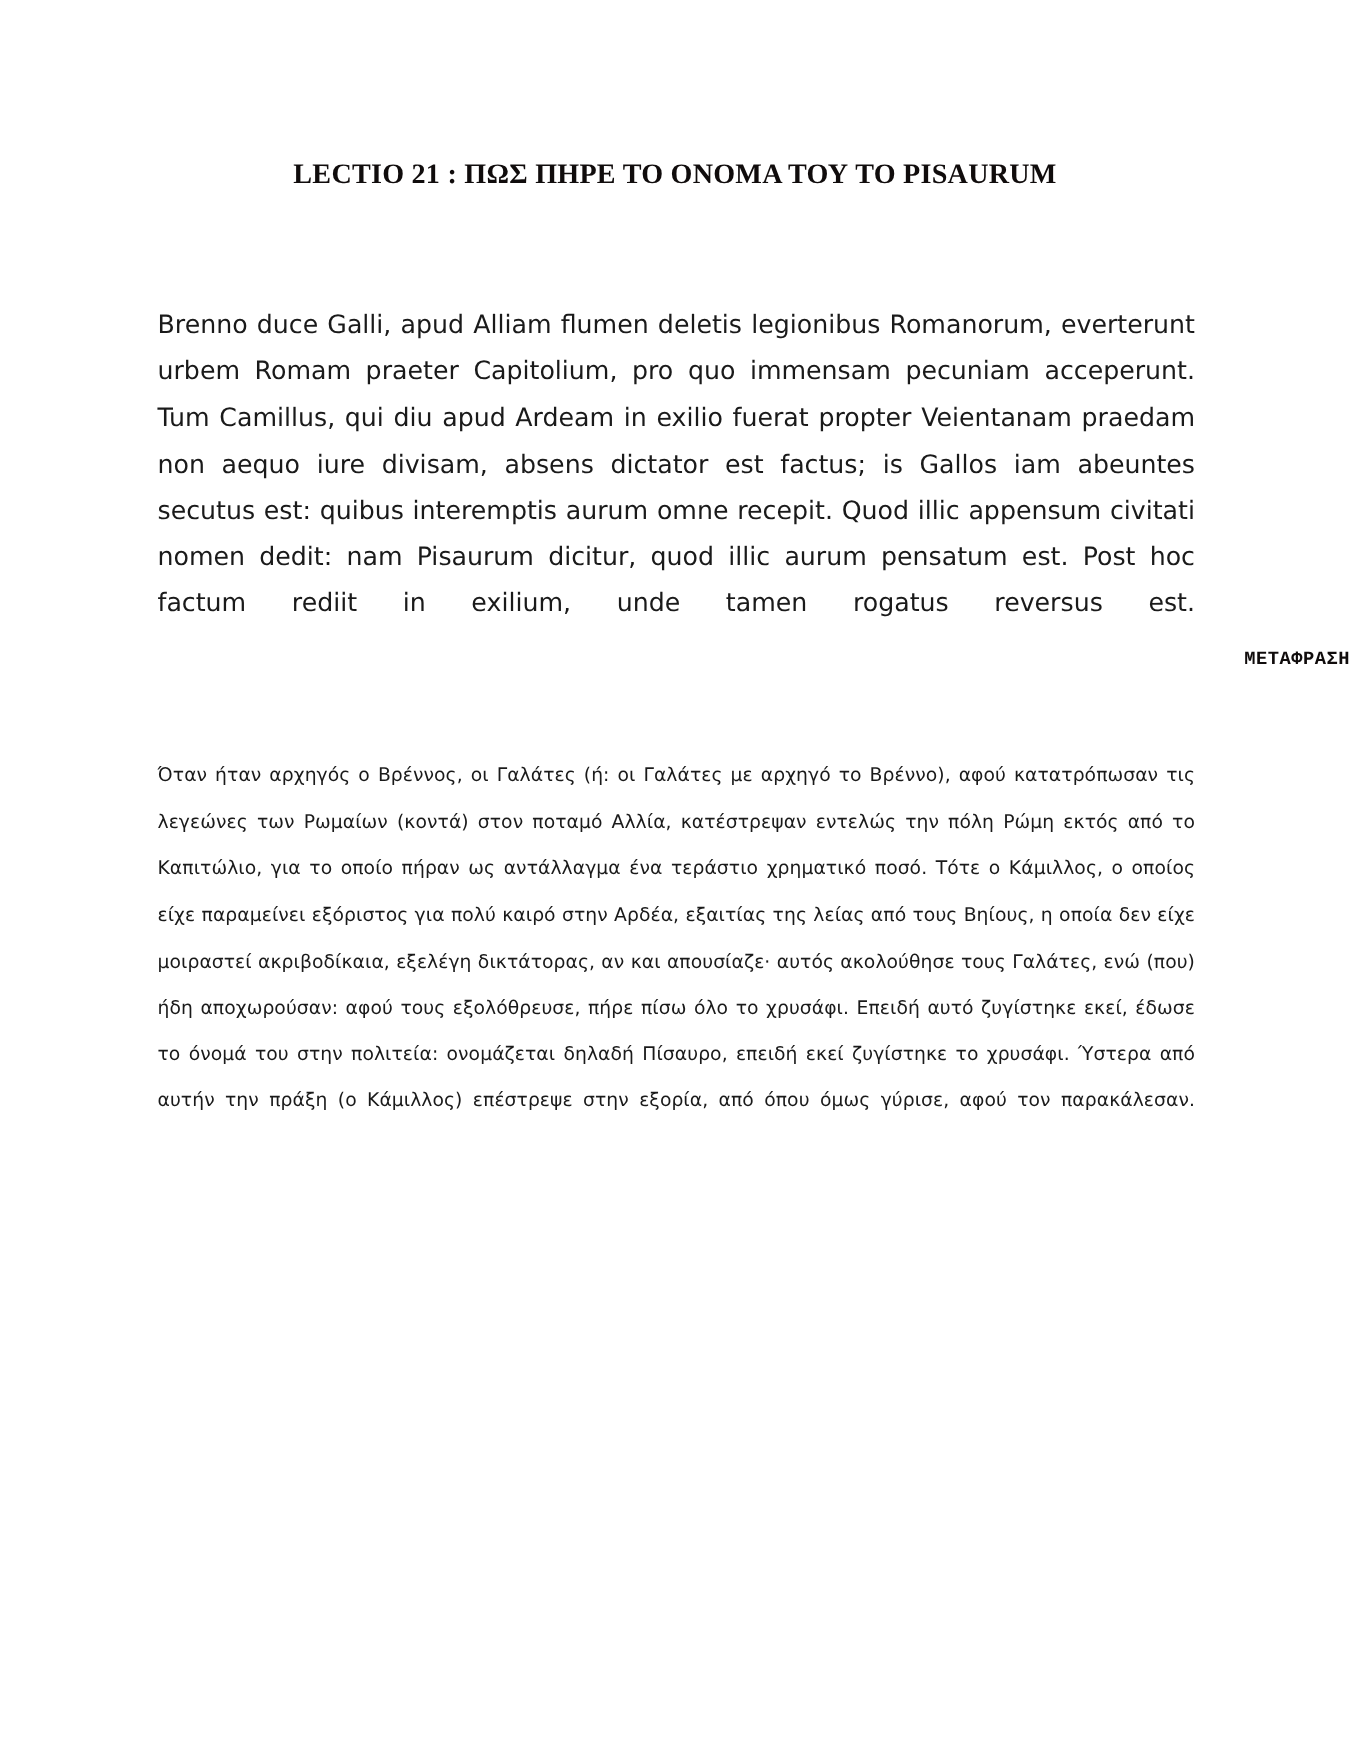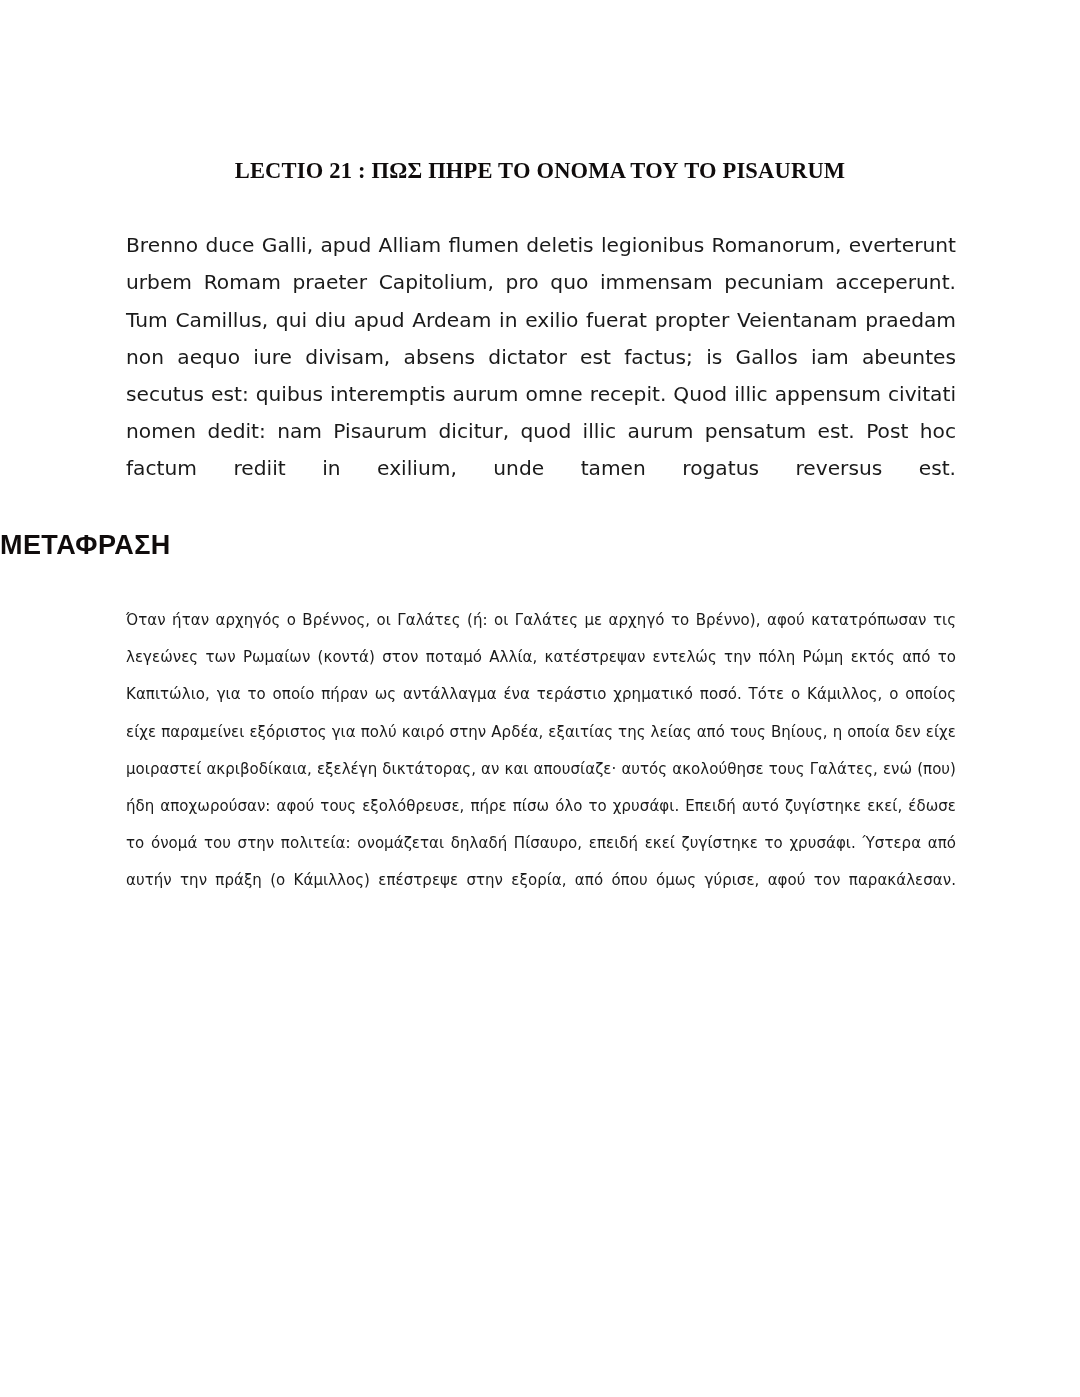--- a/index.html
+++ b/index.html
@@ -20,38 +20,38 @@
     position: absolute;
     inset: 0;
     background: #ffffff;
   }
 
   
   .doc-title {
     position: absolute;
     left: 0;
     right: 0;
-    top: 142px;
+    top: 110px;
     text-align: center;
     font-family: "Liberation Serif", "DejaVu Serif", serif;
     font-size: 22.5px;
     line-height: 1.25;
     letter-spacing: 0.2px;
     color: #100c0c;
     white-space: pre;
   }
 
   .section-heading {
     position: absolute;
     left: 0;
     right: 0;
     top: 507px;
-    text-align: left;
-    font-family: Liberation Sans, sans-serif;
-    font-size: 27px;
+    text-align: right;
+    font-family: Liberation Mono, monospace;
+    font-size: 15px;
     line-height: 1.25;
     letter-spacing: 0.4px;
     color: #100c0c;
   }
 
   
   .body-block {
     position: absolute;
     left: 126px;
     width: 830px;
@@ -59,21 +59,21 @@
     text-justify: inter-word;
     font-family: "DejaVu Sans", sans-serif;
     font-size: 20.2px;
     line-height: 37.2px;
     color: #1a1a1a;
     -webkit-hyphens: none;
     hyphens: none;
   }
 
   .latin-block {
-    top: 207px;
+    top: 221px;
   }
 
   .greek-block {
     top: 587px;
     font-size: 15px;
     letter-spacing: 0.05px;
   }
 
   
   .body-block::after {

